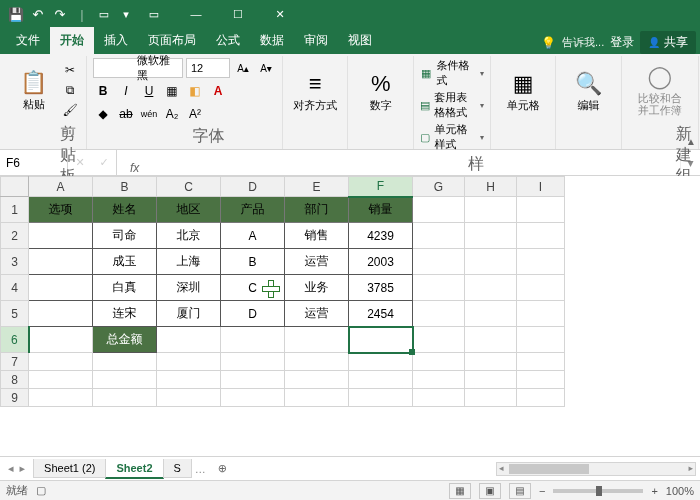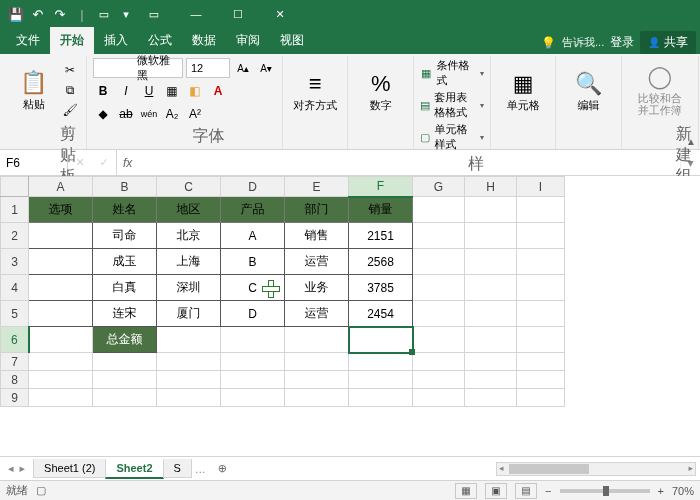--- a/index.html
+++ b/index.html
@@ -28,25 +28,25 @@
 .fontgrp { display:flex; flex-direction:column; gap:3px; }
 .fontrow { display:flex; gap:3px; align-items:center; }
 .combo { border:1px solid #c8c8c8; background:#fff; height:20px; padding:0 4px; font-size:11px; display:flex; align-items:center; }
 .combo.font { width:90px;padding-left:43px; } .combo.size { width:44px; }
 .minibtn { width:20px; height:20px; display:flex; align-items:center; justify-content:center; cursor:pointer; border:1px solid transparent; font-size:12px; }
 .stylelist { display:flex; flex-direction:column; gap:2px; font-size:11px; }
 .stylelist div { display:flex; align-items:center; gap:4px; cursor:pointer; }
 .stylelist .ico { width:14px; display:inline-block; text-align:center; color:#217346; }
 .cliprow { display:flex; flex-direction:column; gap:2px; }
 .cliprow span { width:20px; height:18px; display:flex; align-items:center; justify-content:center; cursor:pointer; font-size:12px; }
-.refbar { height:26px; background:#fff; border-bottom:1px solid #d4d4d4; display:flex; align-items:center; }
+.refbar { height:26px; background:#fff; border-bottom:1px solid #d4d4d4; display:flex; align-items:flex-end; }
 .namebox { width:68px; border-right:1px solid #d4d4d4; padding:0 6px; height:100%; display:flex; align-items:center; font-size:12px; }
 .fxbtns { display:flex; border-right:1px solid #d4d4d4; height:100%; }
 .fxbtns span { width:24px; display:flex; align-items:center; justify-content:center; color:#888; cursor:pointer; font-size:11px; }
-.fxbar { flex:1; padding:0 6px; display:flex; align-items:center; }
+.fxbar { flex:1; padding:0 6px; display:flex; align-items:center;margin-left:7px; }
 .fxbar .fxico { font-style:italic; margin-right:6px; color:#666; }
 .fxexpand { width:20px; display:flex; align-items:center; justify-content:center; color:#888; cursor:pointer; height:100%; border-left:1px solid #eee; }
 .gridwrap { position:relative; height:280px; overflow:auto; background:#fff; }
 .grid { border-collapse:collapse; table-layout:fixed; }
 .grid th, .grid td { border:1px solid #d4d4d4; font-size:12px; font-weight:normal; }
 .grid .corner { width:28px; height:20px; background:#f0f0f0; border-right:1px solid #b7b7b7; border-bottom:1px solid #b7b7b7; }
 .grid .colhdr { height:20px; background:#f0f0f0; text-align:center; color:#444; }
 .grid .colhdr.sel { background:#d2e8d2; color:#217346; border-bottom:2px solid #217346; }
 .grid .rowhdr { width:28px; background:#f0f0f0; text-align:center; color:#444; }
 .grid .rowhdr.sel { background:#d2e8d2; color:#217346; border-right:2px solid #217346; }
@@ -94,20 +94,21 @@
     <span>—</span>
     <span>☐</span>
     <span>✕</span>
   </div>
 </div>
 
 <div class="tabs">
   <div class="tab">文件</div>
   <div class="tab active">开始</div>
   <div class="tab">插入</div>
+  <div class="tab">页面布局</div>
   <div class="tab">公式</div>
   <div class="tab">数据</div>
   <div class="tab">审阅</div>
   <div class="tab">视图</div>
   <div class="right">
     <span>💡</span>
     <span class="tellme">告诉我...</span>
     <span style="font-size:12px">登录</span>
     <span class="share"><span style="font-size:10px">👤</span> <span>共享</span></span>
   </div>
@@ -283,33 +284,33 @@
       <td class="cell"></td>
       <td class="cell"></td>
     </tr>
     <tr>
       <th class="rowhdr">2</th>
       <td class="cell dcell"></td>
       <td class="cell dcell">司命</td>
       <td class="cell dcell">北京</td>
       <td class="cell dcell">A</td>
       <td class="cell dcell">销售</td>
-      <td class="cell dcell">2151</td>
+      <td class="cell dcell">4239</td>
       <td class="cell"></td>
       <td class="cell"></td>
       <td class="cell"></td>
     </tr>
     <tr>
       <th class="rowhdr">3</th>
       <td class="cell dcell"></td>
       <td class="cell dcell">成玉</td>
       <td class="cell dcell">上海</td>
       <td class="cell dcell">B</td>
       <td class="cell dcell">运营</td>
-      <td class="cell dcell">2568</td>
+      <td class="cell dcell">2003</td>
       <td class="cell"></td>
       <td class="cell"></td>
       <td class="cell"></td>
     </tr>
     <tr>
       <th class="rowhdr">4</th>
       <td class="cell dcell"></td>
       <td class="cell dcell">白真</td>
       <td class="cell dcell">深圳</td>
       <td class="cell dcell">C</td>
@@ -407,14 +408,14 @@
   <span>▢</span>
   <div class="spacer"></div>
   <span class="viewbtn">▦</span>
   <span class="viewbtn">▣</span>
   <span class="viewbtn">▤</span>
   <span>−</span>
   <div class="slider">
       <div class="th"></div>
     </div>
   <span>+</span>
-  <span>70%</span>
+  <span>100%</span>
 </div>
 
 </body></html>

